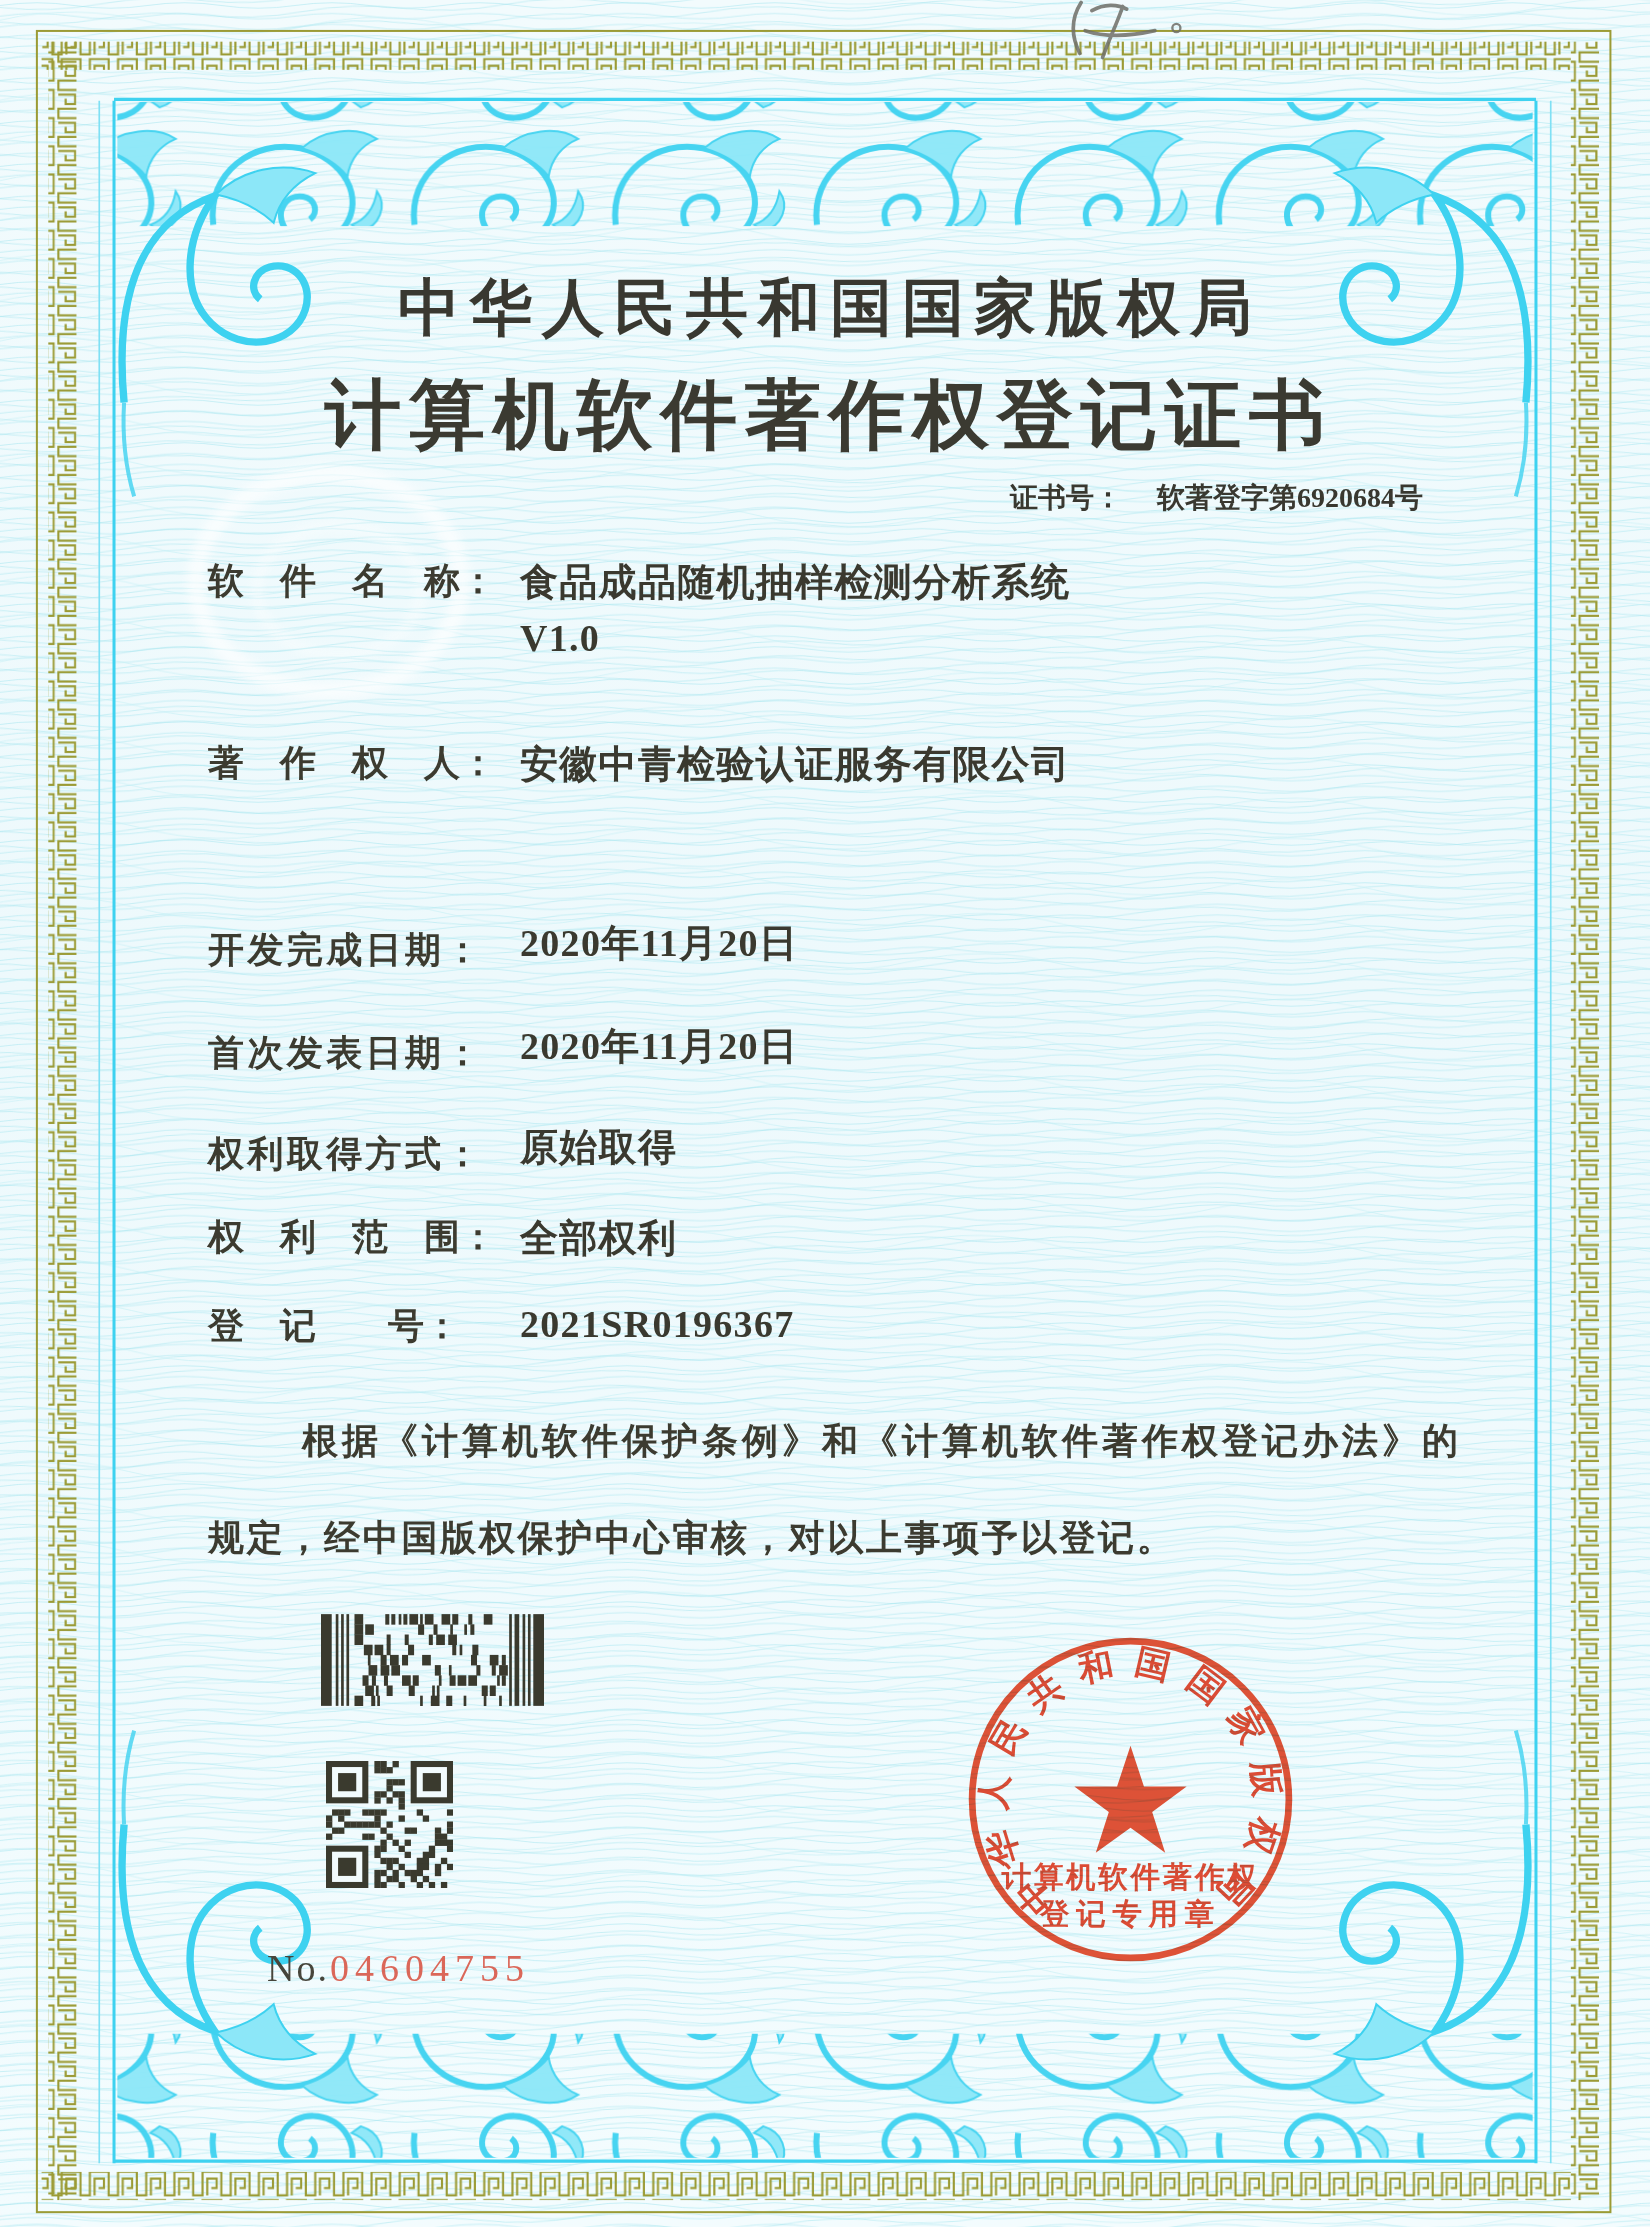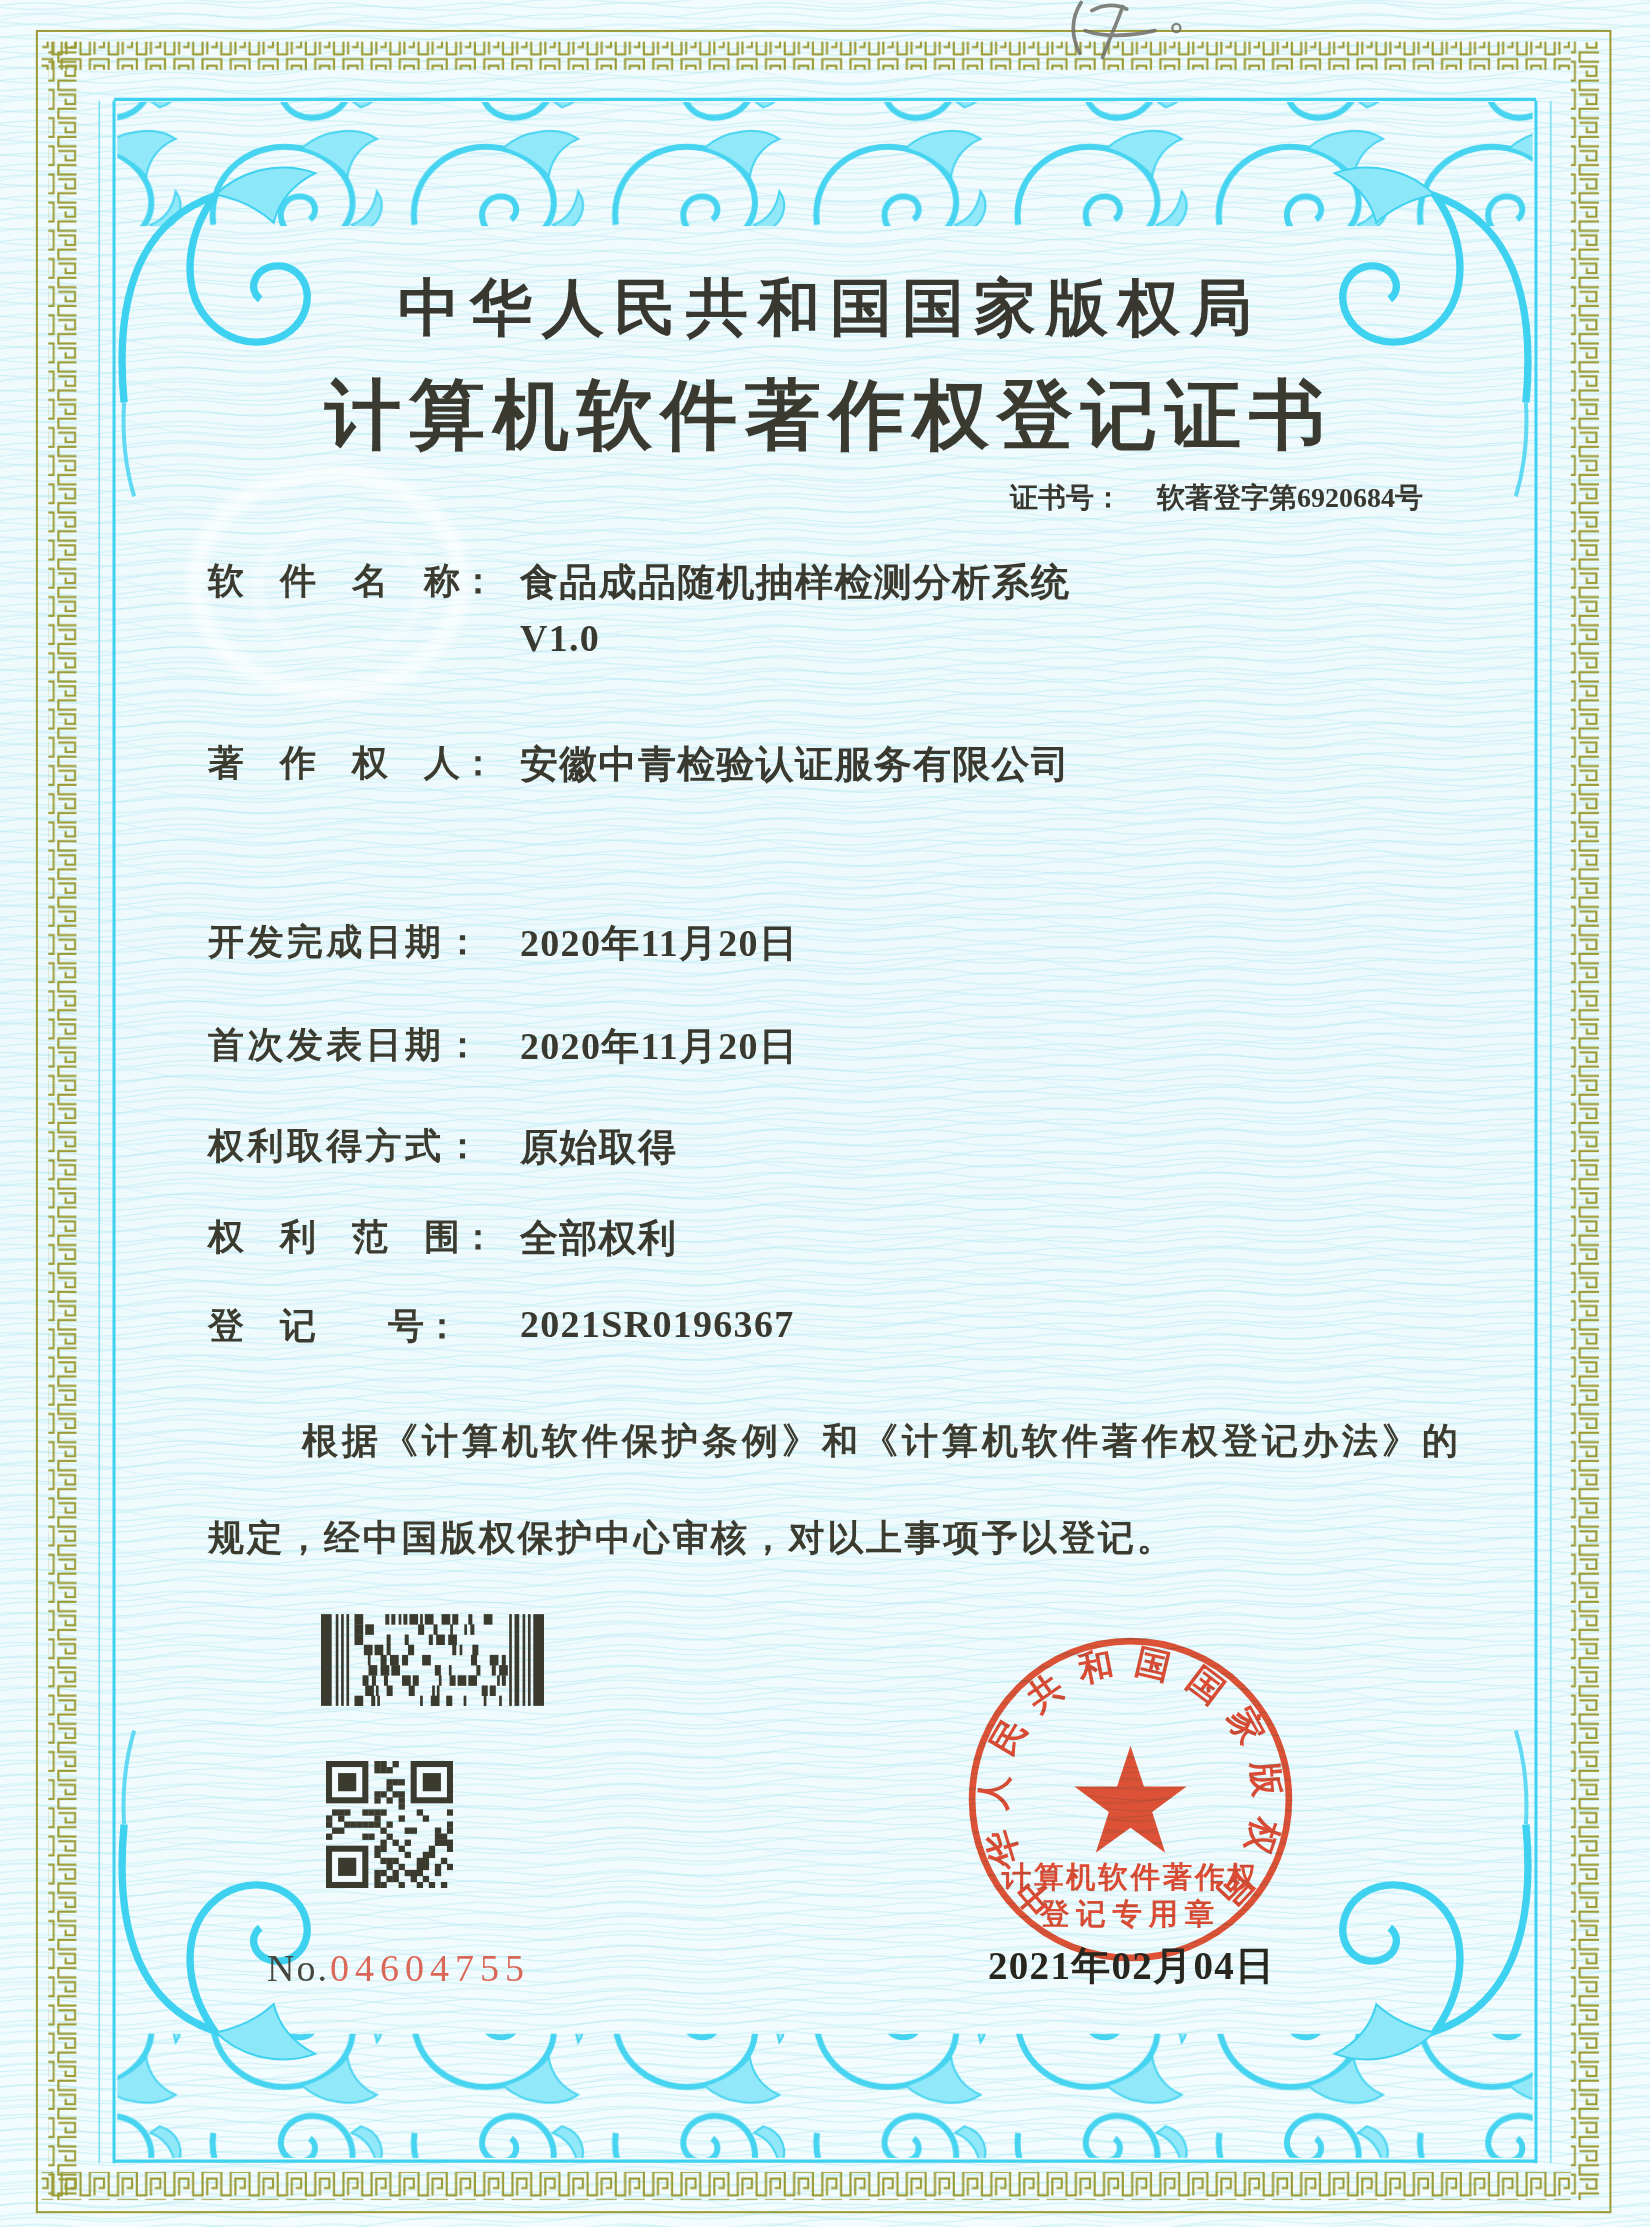--- a/index.html
+++ b/index.html
@@ -10,21 +10,21 @@
   svg.layer { position:absolute; left:0; top:0; }
   .t1 { left:0; right:0; top:266px; text-align:center; font-size:62px; font-weight:700;
         letter-spacing:10px; text-indent:10px; color:#393830; z-index:6; }
   .t2 { left:0; right:0; top:365px; text-align:center; font-size:76px; font-weight:700;
         letter-spacing:8px; text-indent:8px; color:#3b3a31; z-index:6; }
   .certno { left:1010px; top:479px; font-size:28px; font-weight:700; color:#393830;
             display:flex; gap:35px; z-index:6; }
   .frow { left:0; top:0; width:1650px; z-index:6; }
   .frow .lbl { position:absolute; left:208px; font-size:36px; font-weight:700; color:#3c3b30; white-space:pre; }
   .frow .val { position:absolute; left:520px; font-size:38px; font-weight:700; color:#3a392f; letter-spacing:1.3px; white-space:pre; }
-  .ls5 { letter-spacing:3.4px; }
+  .ls5 { letter-spacing:3.4px;margin-top:8px; }
   .r0 { top:557px; } .r0b { top:616px; } .r1 { top:739px; }
   .r2 { top:918px; } .r3 { top:1021px; } .r4 { top:1122px; }
   .r5 { top:1213px; } .r6 { top:1302px; }
   .stmt { font-size:36px; font-weight:700; color:#3c3b30; z-index:6; white-space:pre; }
   .stmt1 { left:302px; top:1417px; letter-spacing:4px; }
   .stmt2 { left:208px; top:1514px; letter-spacing:2.7px; }
   .serial { left:267px; top:1946px; z-index:6; display:flex; gap:1px; }
   .serial .pfx { font-size:38px; color:#46453b; letter-spacing:2px; }
   .serial .num { font-size:38px; color:#d95848; letter-spacing:6px; opacity:.9; }
   .issue-date { left:988px; top:1939px; font-size:39px; font-weight:700; color:#28271f;
@@ -361,21 +361,20 @@
       <textPath href="#sealArc" xlink:href="#sealArc" startOffset="6">中华人民共和国国家版权局</textPath>
     </text>
     <text x="260" y="390" text-anchor="middle" font-size="44" fill="#e8432a" font-weight="700" letter-spacing="4" font-family="Liberation Serif, DejaVu Serif, serif">计算机软件著作权</text>
     <text x="260" y="445" text-anchor="middle" font-size="44" fill="#e8432a" font-weight="700" letter-spacing="10" font-family="Liberation Serif, DejaVu Serif, serif">登记专用章</text>
   </svg>
 
   <div class="abs serial">
     <span class="pfx">No.</span>
     <span class="num">04604755</span>
   </div>
-  <div class="abs issue-date">2021年02月04日</div>
 
   <svg class="abs handwrite" width="161" height="74" viewBox="0 0 240 110">
     <title>(7</title>
     <g fill="none" stroke="#6f6f68" stroke-width="5.5" stroke-linecap="round">
       <path d="M30 8 C 16 30 14 56 28 84"></path>
       <path d="M46 20 C 64 10 84 10 98 18"></path>
       <path d="M92 14 C 84 38 72 62 62 90"></path>
       <path d="M36 50 C 66 60 104 58 140 50"></path>
       <circle cx="172" cy="46" r="6" stroke-width="3.5"></circle>
     </g>

